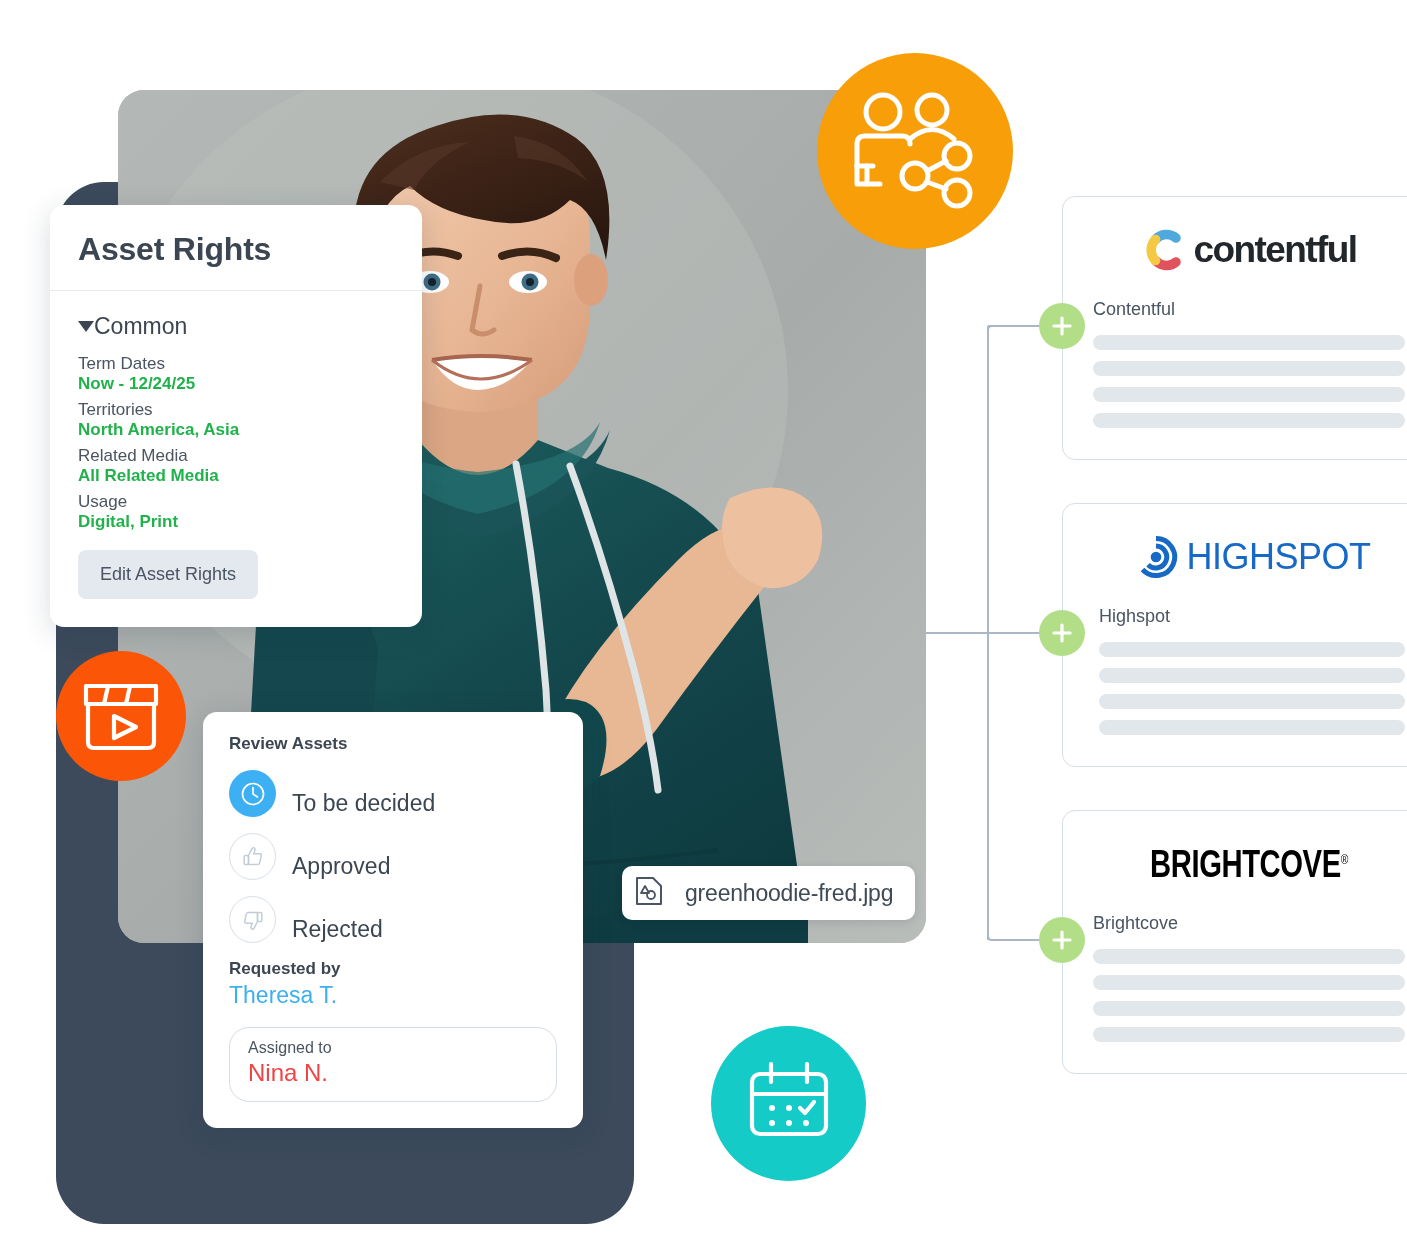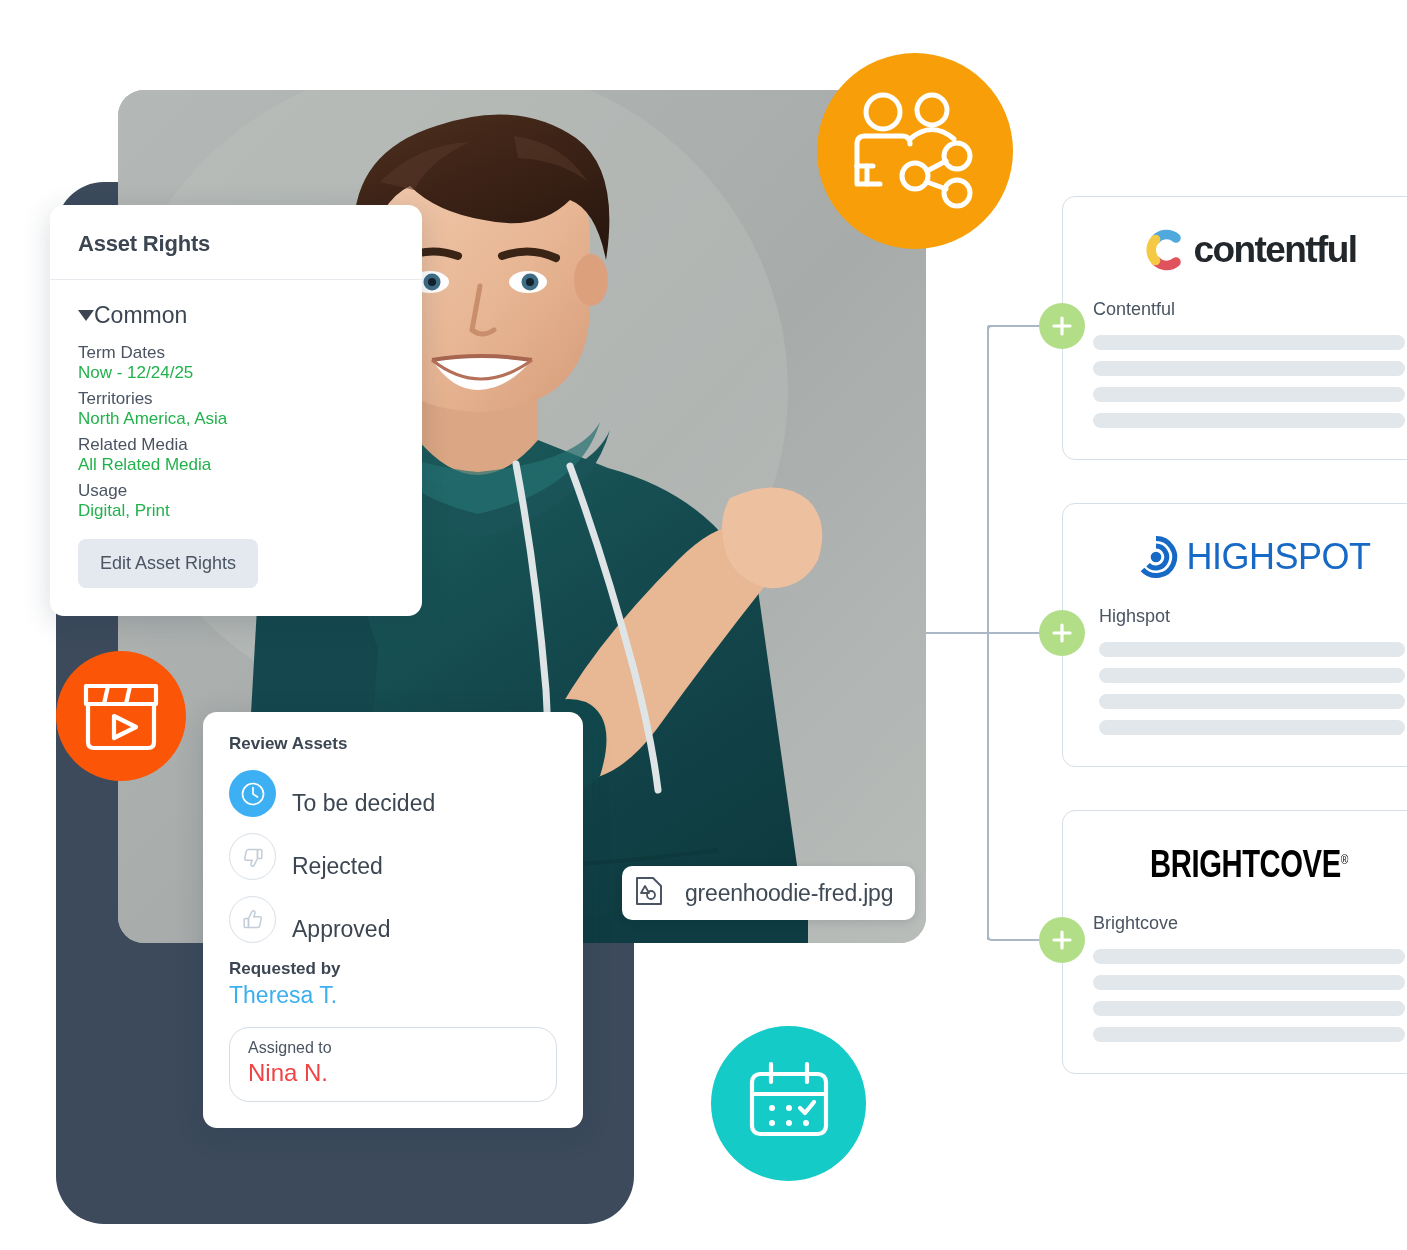--- a/index.html
+++ b/index.html
@@ -55,21 +55,21 @@
     background: #ffffff;
     border-radius: 14px;
     box-shadow: 0 6px 28px rgba(25,40,65,.17);
     z-index: 8;
   }
   .panel-head {
     padding: 26px 28px 22px 28px;
     border-bottom: 1px solid #e7ebef;
   }
   .panel-head h2 {
-    font-size: 22px; font-weight: 700; color: #3c4652; letter-spacing: -0.2px;
+    font-size: 32px; font-weight: 700; color: #3c4652; letter-spacing: -0.2px;
   }
 
   
   #asset-rights-panel { left: 50px; top: 205px; width: 372px; }
   .ar-body { padding: 22px 28px 28px 28px; }
   .ar-group {
     display: flex; align-items: center; 
     margin-bottom: 14px;
   }
   .caret {
@@ -80,21 +80,21 @@
   }
   .ar-group-label { font-size: 23px; font-weight: 500; color: #3c4652; }
   .ar-rows { margin: 14px 0 18px 0; }
   .ar-row {
     display: flex; align-items: baseline;
     margin-bottom: 6px;
     font-size: 17px;
     flex-direction: column;
   }
   .ar-key { width: 158px; color: #4a5462; font-weight: 400; }
-  .ar-val { color: #22b24c; font-weight: 400; }
+  .ar-val { color: #22b24c; font-weight: 700; }
   .edit-btn {
     display: inline-block;
     background: #e4e9ef;
     border: none; border-radius: 8px;
     padding: 14px 22px;
     font-family: inherit;
     font-size: 18px; font-weight: 500; color: #4a5462;
     cursor: pointer;
   }
 
@@ -371,39 +371,39 @@
             <circle cx="13" cy="13" r="10.5" fill="none" stroke="#ffffff" stroke-width="1.7"></circle>
             <path d="M13 6.5 V13 L17.5 16" fill="none" stroke="#ffffff" stroke-width="1.7" stroke-linecap="round"></path>
           </svg>
         </span>
         <span class="st-option-label">To be decided</span>
       </div>
 
       <div class="st-option">
         <span class="st-bubble idle">
           <svg width="26" height="26" viewBox="0 0 26 26">
+            <path d="M8.5 11.5 L12 4.6 Q13.6 3 14.6 4.2 Q15.4 5.2 14.6 7.4 L13.8 9.8 H19.6
+                     Q21.6 9.8 21.2 11.8 L19.8 18.6 Q19.4 20.6 17.4 20.6 H8.5 Z" fill="none" stroke="#c2cdd7" stroke-width="1.5" stroke-linejoin="round"></path>
+            <rect x="4.2" y="11.4" width="4.3" height="9.2" rx="1.2" fill="none" stroke="#c2cdd7" stroke-width="1.5"></rect>
+          </svg>
+        </span>
+        <span class="st-option-label">Approved</span>
+      </div>
+
+      <div class="st-option">
+        <span class="st-bubble idle">
+          <svg width="26" height="26" viewBox="0 0 26 26">
             <g transform="rotate(180 13 13)">
               <path d="M8.5 11.5 L12 4.6 Q13.6 3 14.6 4.2 Q15.4 5.2 14.6 7.4 L13.8 9.8 H19.6
                        Q21.6 9.8 21.2 11.8 L19.8 18.6 Q19.4 20.6 17.4 20.6 H8.5 Z" fill="none" stroke="#c2cdd7" stroke-width="1.5" stroke-linejoin="round"></path>
               <rect x="4.2" y="11.4" width="4.3" height="9.2" rx="1.2" fill="none" stroke="#c2cdd7" stroke-width="1.5"></rect>
             </g>
           </svg>
         </span>
         <span class="st-option-label">Rejected</span>
-      </div>
-
-      <div class="st-option">
-        <span class="st-bubble idle">
-          <svg width="26" height="26" viewBox="0 0 26 26">
-            <path d="M8.5 11.5 L12 4.6 Q13.6 3 14.6 4.2 Q15.4 5.2 14.6 7.4 L13.8 9.8 H19.6
-                     Q21.6 9.8 21.2 11.8 L19.8 18.6 Q19.4 20.6 17.4 20.6 H8.5 Z" fill="none" stroke="#c2cdd7" stroke-width="1.5" stroke-linejoin="round"></path>
-            <rect x="4.2" y="11.4" width="4.3" height="9.2" rx="1.2" fill="none" stroke="#c2cdd7" stroke-width="1.5"></rect>
-          </svg>
-        </span>
-        <span class="st-option-label">Approved</span>
       </div>
 
       <div class="st-meta-label">Requested by</div>
       <div class="st-meta-value">Theresa T.</div>
 
       <div class="assign-box">
         <div class="assign-label">Assigned to</div>
         <div class="assign-value">Nina N.</div>
       </div>
     </div>

